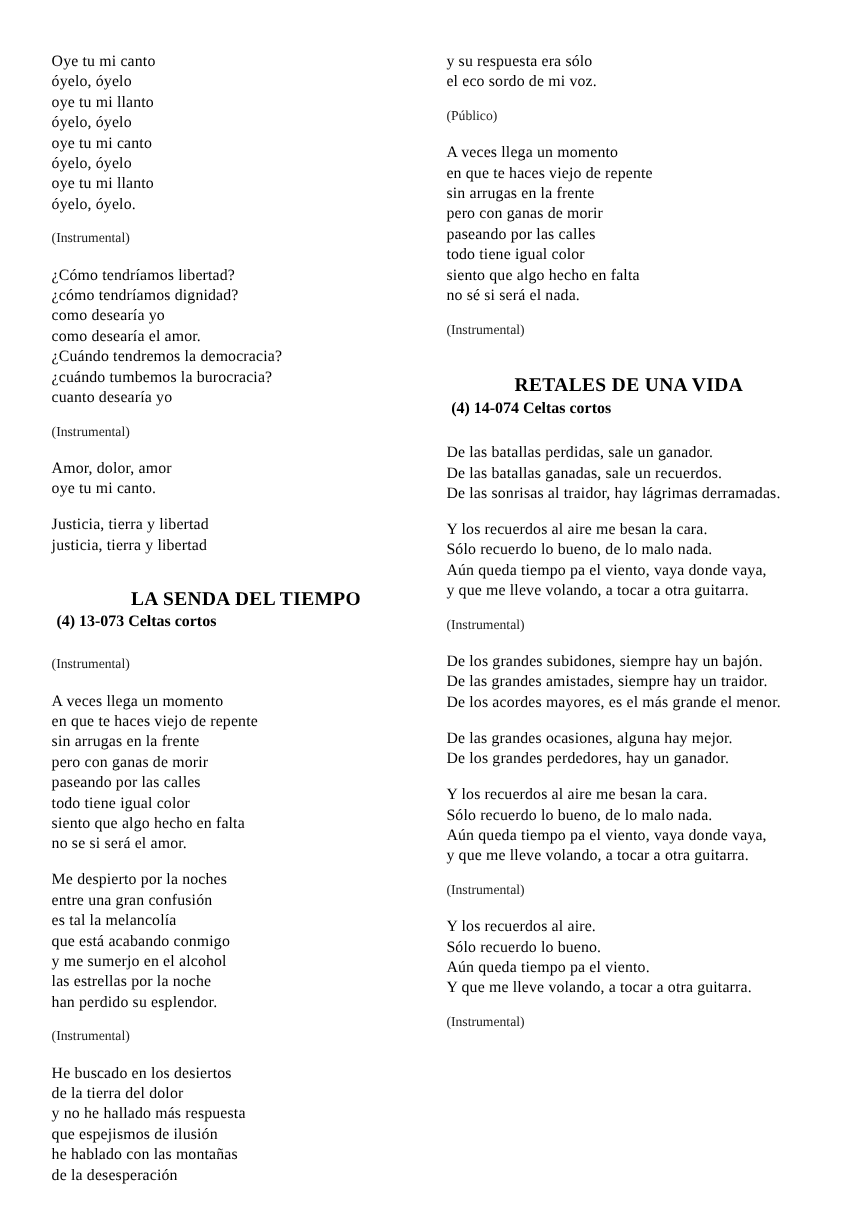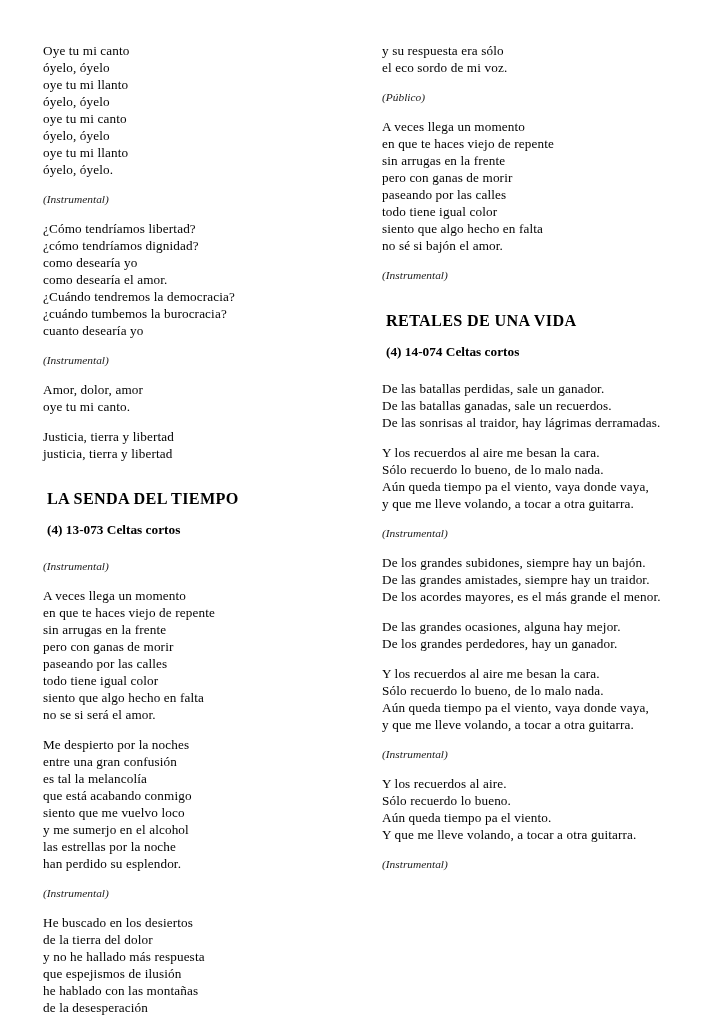--- a/index.html
+++ b/index.html
@@ -22,56 +22,56 @@
     width: 723px;
     height: 1022px;
     background: #ffffff;
   }
 
   .col {
     position: absolute;
     top: 42px;
   }
   .col-left  { left: 43px;  width: 320px; }
-  .col-right { left: 382px; width: 300px; }
+  .col-right { left: 372px; width: 300px; }
 
   
   .stanza {
     margin: 0 0 13px 0;
     padding: 0;
   }
   .line {
     font-size: 13.2px;
     line-height: 17px;
     white-space: pre;
     letter-spacing: 0.01em;
   }
 
   .note {
     font-size: 11.4px;
     line-height: 17px;
     color: #1a1a1a;
     margin: 0 0 12px 0;
     white-space: pre;
-    font-style: italic;
   }
 
   .song-title {
     font-size: 16.2px;
     font-weight: bold;
     line-height: 19px;
     margin: 0 0 0 4px;
     letter-spacing: 0.02em;
     white-space: pre;
+    text-align: center;
   }
   .song-sub {
     font-size: 13.3px;
     font-weight: bold;
     line-height: 17px;
-    margin: 12px 0 0 4px;
+    margin: 0 0 0 4px;
     white-space: pre;
   }
   .song-head { margin: 0 0 20px 0; }
   .song-head-spaced-top { margin-top: 28px; }
 </style>
 </head>
 <body>
 
 <div class="page">
 
@@ -118,21 +118,20 @@
         <div class="line">paseando por las calles</div>
         <div class="line">todo tiene igual color</div>
         <div class="line">siento que algo hecho en falta</div>
         <div class="line">no se si será el amor.</div>
       </div>
       <div class="stanza">
         <div class="line">Me despierto por la noches</div>
         <div class="line">entre una gran confusión</div>
         <div class="line">es tal la melancolía</div>
         <div class="line">que está acabando conmigo</div>
-        <div class="line">siento que me vuelvo loco</div>
         <div class="line">y me sumerjo en el alcohol</div>
         <div class="line">las estrellas por la noche</div>
         <div class="line">han perdido su esplendor.</div>
       </div>
       <div class="note">(Instrumental)</div>
       <div class="stanza">
         <div class="line">He buscado en los desiertos</div>
         <div class="line">de la tierra del dolor</div>
         <div class="line">y no he hallado más respuesta</div>
         <div class="line">que espejismos de ilusión</div>
@@ -148,21 +147,21 @@
       </div>
       <div class="note">(Público)</div>
       <div class="stanza">
         <div class="line">A veces llega un momento</div>
         <div class="line">en que te haces viejo de repente</div>
         <div class="line">sin arrugas en la frente</div>
         <div class="line">pero con ganas de morir</div>
         <div class="line">paseando por las calles</div>
         <div class="line">todo tiene igual color</div>
         <div class="line">siento que algo hecho en falta</div>
-        <div class="line">no sé si bajón el amor.</div>
+        <div class="line">no sé si será el nada.</div>
       </div>
       <div class="note">(Instrumental)</div>
       <div class="song-head song-head-spaced-top">
         <div class="song-title">RETALES DE UNA VIDA</div>
         <div class="song-sub">(4) 14-074 Celtas cortos</div>
       </div>
       <div class="stanza">
         <div class="line">De las batallas perdidas, sale un ganador.</div>
         <div class="line">De las batallas ganadas, sale un recuerdos.</div>
         <div class="line">De las sonrisas al traidor, hay lágrimas derramadas.</div>

